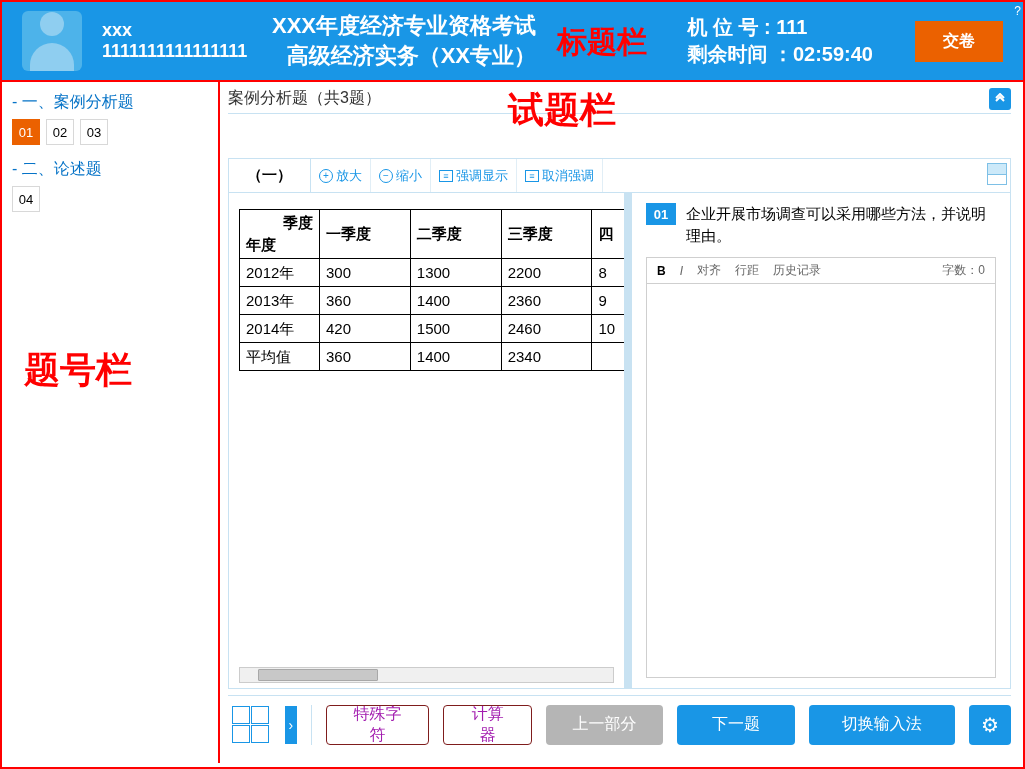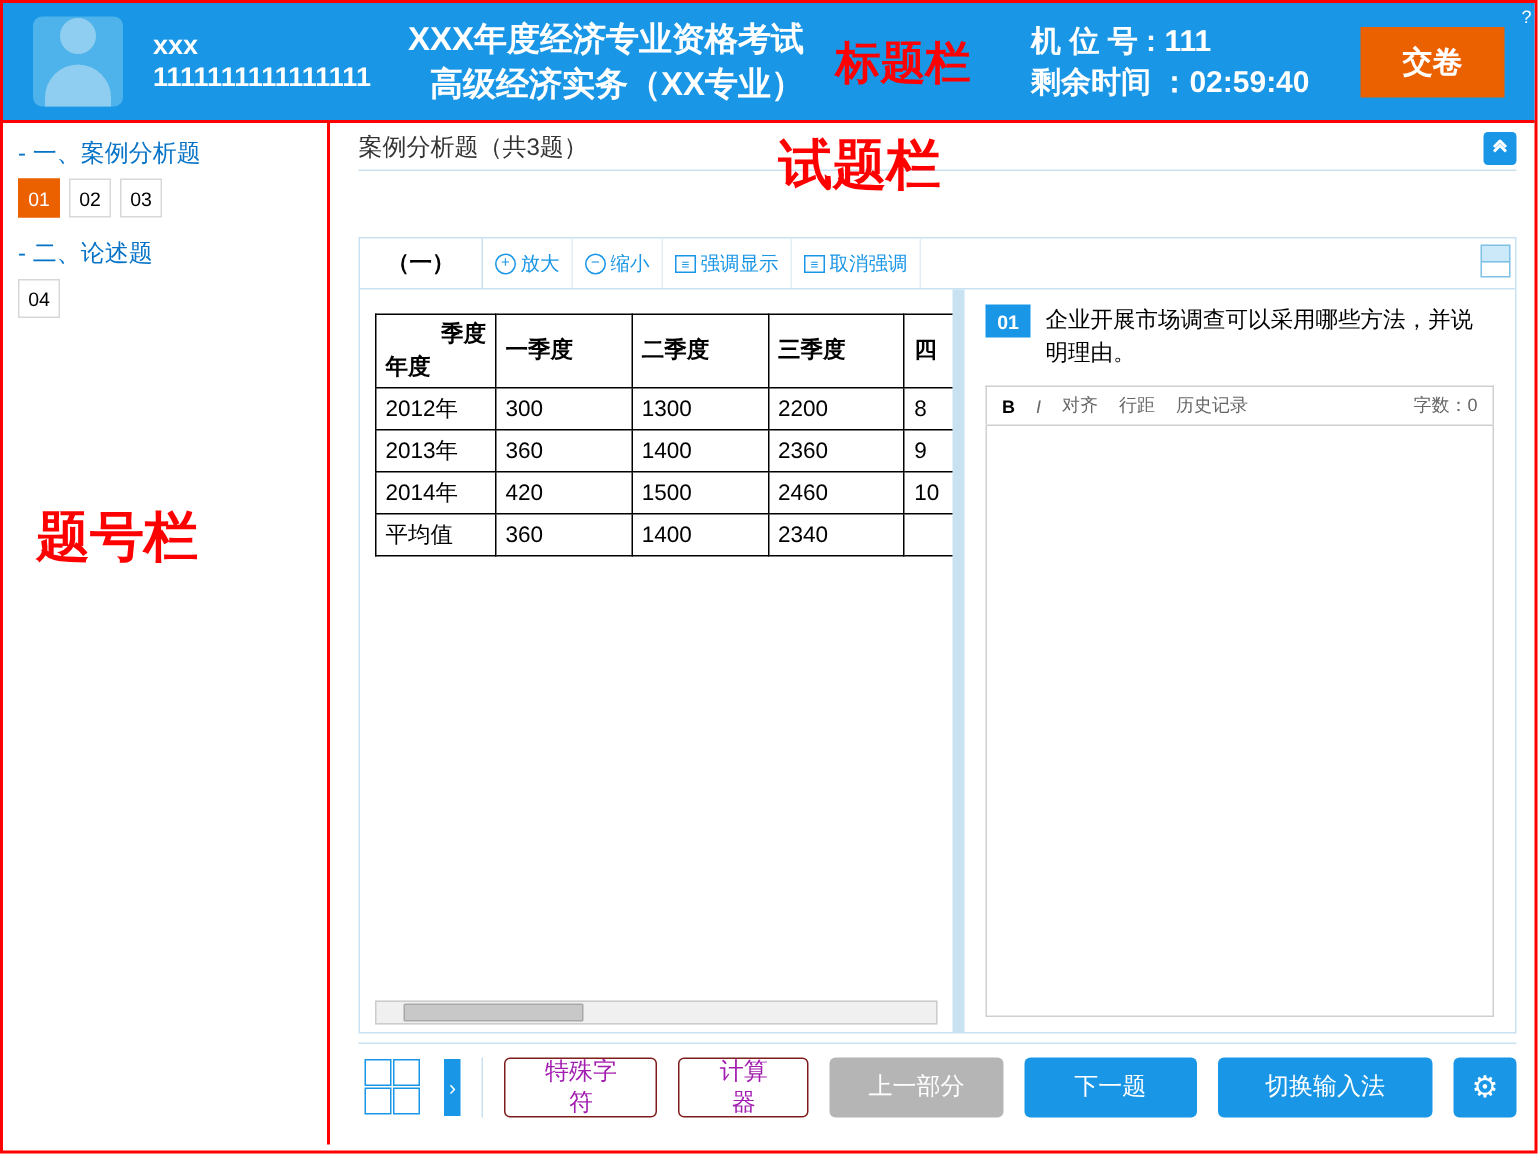--- a/index.html
+++ b/index.html
@@ -7,30 +7,30 @@
     .header { background: #1996e6; height: 80px; display: flex; align-items: center; padding: 0 20px; position: relative; border-bottom: 2px solid red; }
     .avatar { width: 60px; height: 60px; background: #4db3ea; border-radius: 6px; display: flex; align-items: flex-end; justify-content: center; margin-right: 20px; }
     .avatar .head { width: 24px; height: 24px; border-radius: 50%; background: #8fcef0; position: absolute; top: 10px; }
     .avatar .body { width: 44px; height: 28px; background: #8fcef0; border-radius: 22px 22px 0 0; margin-top: 30px; }
     .user-block { display: flex; flex-direction: column; color: #fff; font-weight: bold; }
     .username { font-size: 18px; }
     .userid { font-size: 18px; }
     .exam-title { color: #fff; font-size: 22px; font-weight: bold; text-align: right; position: absolute; left: 270px; }
     .title-annot { color: red; font-size: 30px; font-weight: bold; position: absolute; left: 555px; top: 20px; }
     .right-info { position: absolute; right: 150px; color: #fff; font-size: 20px; font-weight: bold; text-align: left; }
-    .submit-btn { position: absolute; right: 20px; background: #eb6100; color: #fff; font-size: 20px; padding: 10px 28px; border: none; cursor: pointer; font-weight: bold; }
+    .submit-btn { position: absolute; right: 20px; background: #eb6100; color: #fff; font-size: 16px; padding: 10px 28px; border: none; cursor: pointer; font-weight: bold; }
     .help-icon { position: absolute; top: 2px; right: 2px; color: #fff; font-size: 12px; cursor: pointer; }
-    .main { display: flex; height: calc(100% - 84px); gap: 11px; }
+    .main { display: flex; height: calc(100% - 84px); }
     .sidebar { width: 218px; border-right: 2px solid red; padding: 10px; position: relative; }
     .section-label { color: #0673c7; font-size: 16px; margin-bottom: 6px; }
     .section-label::before { content: "- "; color: #0673c7; }
     .qnums { display: flex; gap: 6px; margin-bottom: 14px; }
     .qnum { width: 28px; height: 26px; border: 1px solid #d8d8d8; background: #fff; font-size: 13px; display: flex; align-items: center; justify-content: center; cursor: pointer; }
     .qnum.active { background: #eb6100; color: #fff; border-color: #eb6100; }
-    .sidebar-annot { color: red; font-size: 36px; font-weight: bold; position: absolute; top: 252px; left: 22px; }
+    .sidebar-annot { color: red; font-size: 36px; font-weight: bold; position: absolute; top: 264px; left: 22px; }
     .content { flex: 1; display: flex; flex-direction: column; padding: 6px 12px 10px 8px; position: relative; }
     .content-header { display: flex; align-items: center; border-bottom: 1px solid #c8e2f2; padding-bottom: 4px; position: relative; }
     .sect-title { font-size: 16px; color: #333; }
     .content-annot { color: red; font-size: 36px; font-weight: bold; position: absolute; left: 280px; top: -2px; }
     .collapse-all { position: absolute; right: 0; top: 0; width: 22px; height: 22px; background: #1996e6; border-radius: 3px; color: #fff; display: flex; align-items: center; justify-content: center; font-size: 14px; cursor: pointer; }
     .question-canvas { flex: 1; display: flex; flex-direction: column; border: 1px solid #c8e2f2; margin-top: 44px; background: #fff; min-height: 0; }
     .toolbar { display: flex; align-items: center; border-bottom: 1px solid #c8e2f2; height: 34px; position: relative; }
     .tab { padding: 0 18px; border-right: 1px solid #c8e2f2; height: 100%; display: flex; align-items: center; font-weight: bold; font-size: 15px; }
     .tool-btn { display: flex; align-items: center; gap: 3px; padding: 0 8px; height: 100%; color: #1996e6; font-size: 13px; cursor: pointer; border-right: 1px solid #e1eef6; vertical-align: middle; }
     .tool-btn .tool-ic { display: inline-flex; width: 14px; height: 14px; border: 1.2px solid #1996e6; border-radius: 50%; align-items: center; justify-content: center; font-size: 10px; line-height: 1; }

